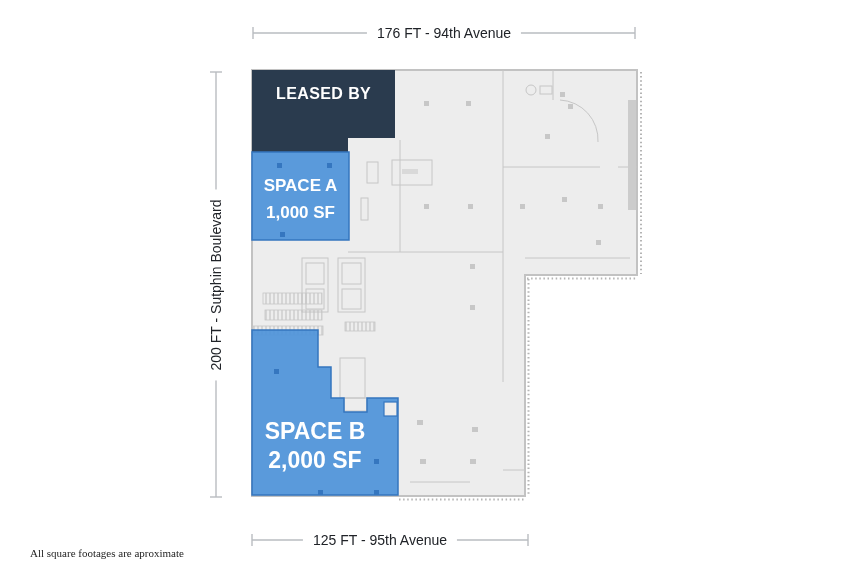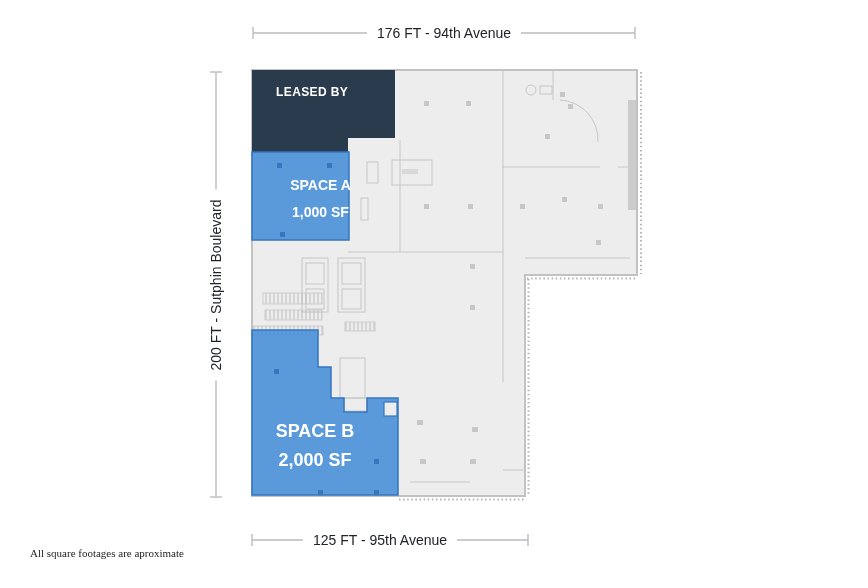--- a/index.html
+++ b/index.html
@@ -18,26 +18,26 @@
   .col-blue{fill:var(--space_border);stroke:none;}
   .hatch-rect{fill:url(#hatch);stroke:var(--plan_line);stroke-width:0.8;}
   .serration{stroke:#b4b4b4;stroke-width:2;stroke-dasharray:1.5 2.6;fill:none;}
   .leased-poly{fill:var(--leased_bg);}
   .space-shape{fill:var(--space_fill);fill-opacity:0.93;stroke:var(--space_border);stroke-width:1.5;}
   .cutout{fill:var(--plan_fill);stroke:var(--space_border);stroke-width:1.2;}
   .dim-line{stroke:var(--dim_line);stroke-width:1.4;fill:none;}
 
   
   .leased-text{position:absolute;left:276px;top:85px;color:#ffffff;}
-  .leased-line1{font-size:12px;font-weight:700;letter-spacing:0.4px;}
+  .leased-line1{font-size:16px;font-weight:700;letter-spacing:0.4px;}
   .leased-line2{font-size:34px;font-weight:800;line-height:34px;letter-spacing:0.5px;margin-top:1px;}
   .brand-dot{color:var(--brand_dot);}
   .space-label{position:absolute;color:#ffffff;text-align:center;font-weight:700;}
-  .space-label.a{left:252px;top:172px;width:97px;font-size:14px;line-height:27px;padding-left:20px;}
-  .space-label.b{left:252px;top:417px;width:126px;font-size:18px;line-height:29px;}
+  .space-label.a{left:252px;top:172px;width:97px;font-size:17px;line-height:27px;}
+  .space-label.b{left:252px;top:417px;width:126px;font-size:23px;line-height:29px;}
   .dim-label{
     position:absolute;background:#ffffff;padding:0 10px;color:var(--text_dark);
     font-size:14px;white-space:nowrap;transform:translate(-50%,-50%);
   }
   .dim-label.vert{transform:translate(-50%,-50%) rotate(-90deg);}
   .footnote{position:absolute;left:30px;top:547px;font-size:11px;color:#1d1d1d;font-family:Liberation Serif, serif;}
 </style>
 </head>
 <body>
 

